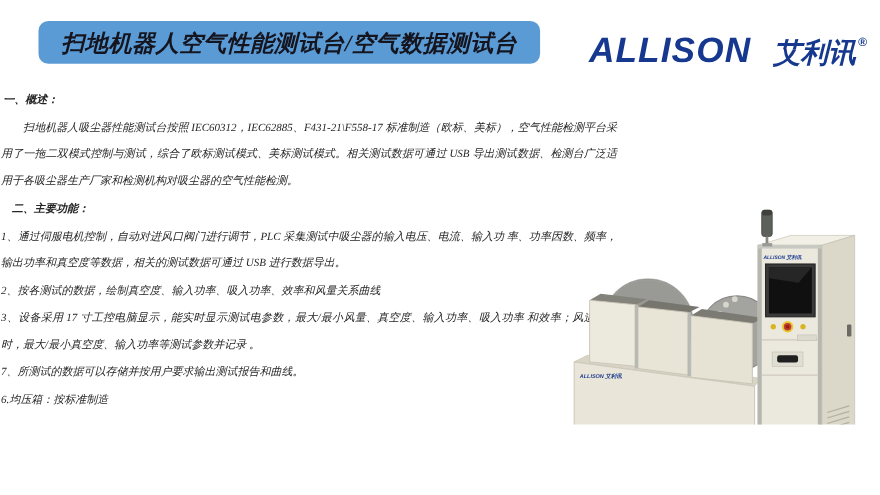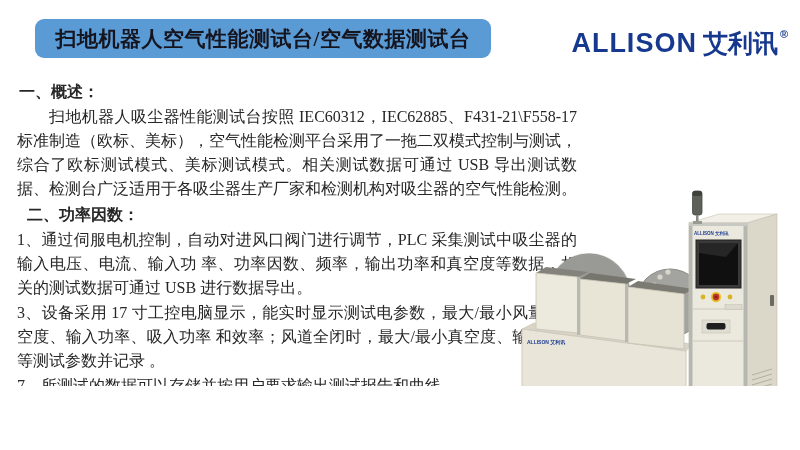--- a/index.html
+++ b/index.html
@@ -2,45 +2,46 @@
 <html><head>
 <meta charset="utf-8">
 <style>
   html,body{margin:0;padding:0;}
   .page{
     position:relative;
     width:800px;height:386px;
     background:#ffffff;
     overflow:hidden;
     font-family:"Liberation Serif","DejaVu Serif",serif;
+    font-style:italic;
   }
   
   .banner{
     position:absolute;left:35px;top:19px;width:456px;height:39px;
     background:#5b9bd5;
     border-radius:9px;
     display:flex;align-items:center;justify-content:center;
   }
   .banner span{
     font-size:21px;font-weight:bold;color:#15151f;letter-spacing:0.5px;
     white-space:nowrap;
   }
   
   .logo{
     position:absolute;right:12px;top:27px;
     font-family:"Liberation Sans","DejaVu Sans",sans-serif;
     color:#16388e;white-space:nowrap;
   }
-  .logo .brand{font-size:27px;font-weight:bold;letter-spacing:1px;}
-  .logo .brand-cn{font-size:25px;font-weight:bold;margin-left:6px;}
+  .logo .brand{font-size:32px;font-weight:bold;letter-spacing:1px;}
+  .logo .brand-cn{font-size:25px;font-weight:bold;margin-left:20px;}
   .logo .reg{font-size:11px;font-weight:bold;vertical-align:14px;margin-left:2px;}
   
   .textcol{
-    position:absolute;left:17px;top:80px;width:560px;
-    font-size:16px;line-height:24px;color:#262626;
+    position:absolute;left:1px;top:80px;width:560px;
+    font-size:10px;line-height:24px;color:#262626;
   }
   .textcol p{margin:0 0 1px 0;text-align:justify;}
   p.heading{font-weight:bold;text-align:left;}
   p.h1{padding-left:2px;}
   p.h2{padding-left:10px;margin-top:2px;}
   p.indent{text-indent:2em;}
   
   .machine{
     position:absolute;left:494px;top:183px;width:306px;height:266px;
   }
@@ -54,22 +55,23 @@
     <span>扫地机器人空气性能测试台/空气数据测试台</span>
   </div>
 
   <div class="logo">
     <span class="brand">ALLISON</span><span class="brand-cn">艾利讯</span><span class="reg">®</span>
   </div>
 
   <div class="textcol">
     <p class="heading h1">一、概述：</p>
     <p class="indent">扫地机器人吸尘器性能测试台按照 IEC60312，IEC62885、F431-21\F558-17 标准制造（欧标、美标），空气性能检测平台采用了一拖二双模式控制与测试，综合了欧标测试模式、美标测试模式。相关测试数据可通过 USB 导出测试数据、检测台广泛适用于各吸尘器生产厂家和检测机构对吸尘器的空气性能检测。</p>
-    <p class="heading h2">二、功率因数：</p>
+    <p class="heading h2">二、主要功能：</p>
     <p>1、通过伺服电机控制，自动对进风口阀门进行调节，PLC 采集测试中吸尘器的输入电压、电流、输入功 率、功率因数、频率，输出功率和真空度等数据，相关的测试数据可通过 USB 进行数据导出。</p>
+    <p>2、按各测试的数据，绘制真空度、输入功率、吸入功率、效率和风量关系曲线</p>
     <p>3、设备采用 17 寸工控电脑显示，能实时显示测试电参数，最大/最小风量、真空度、输入功率、吸入功率 和效率；风道全闭时，最大/最小真空度、输入功率等测试参数并记录 。</p>
     <p>7、所测试的数据可以存储并按用户要求输出测试报告和曲线。</p>
     <p>6.均压箱：按标准制造</p>
   </div>
 
   <div class="machine">
     <svg viewBox="0 0 306 266" width="306" height="266" xmlns="http://www.w3.org/2000/svg">
 
       <ellipse cx="152" cy="252" rx="146" ry="7" fill="#efefec"></ellipse>
 

